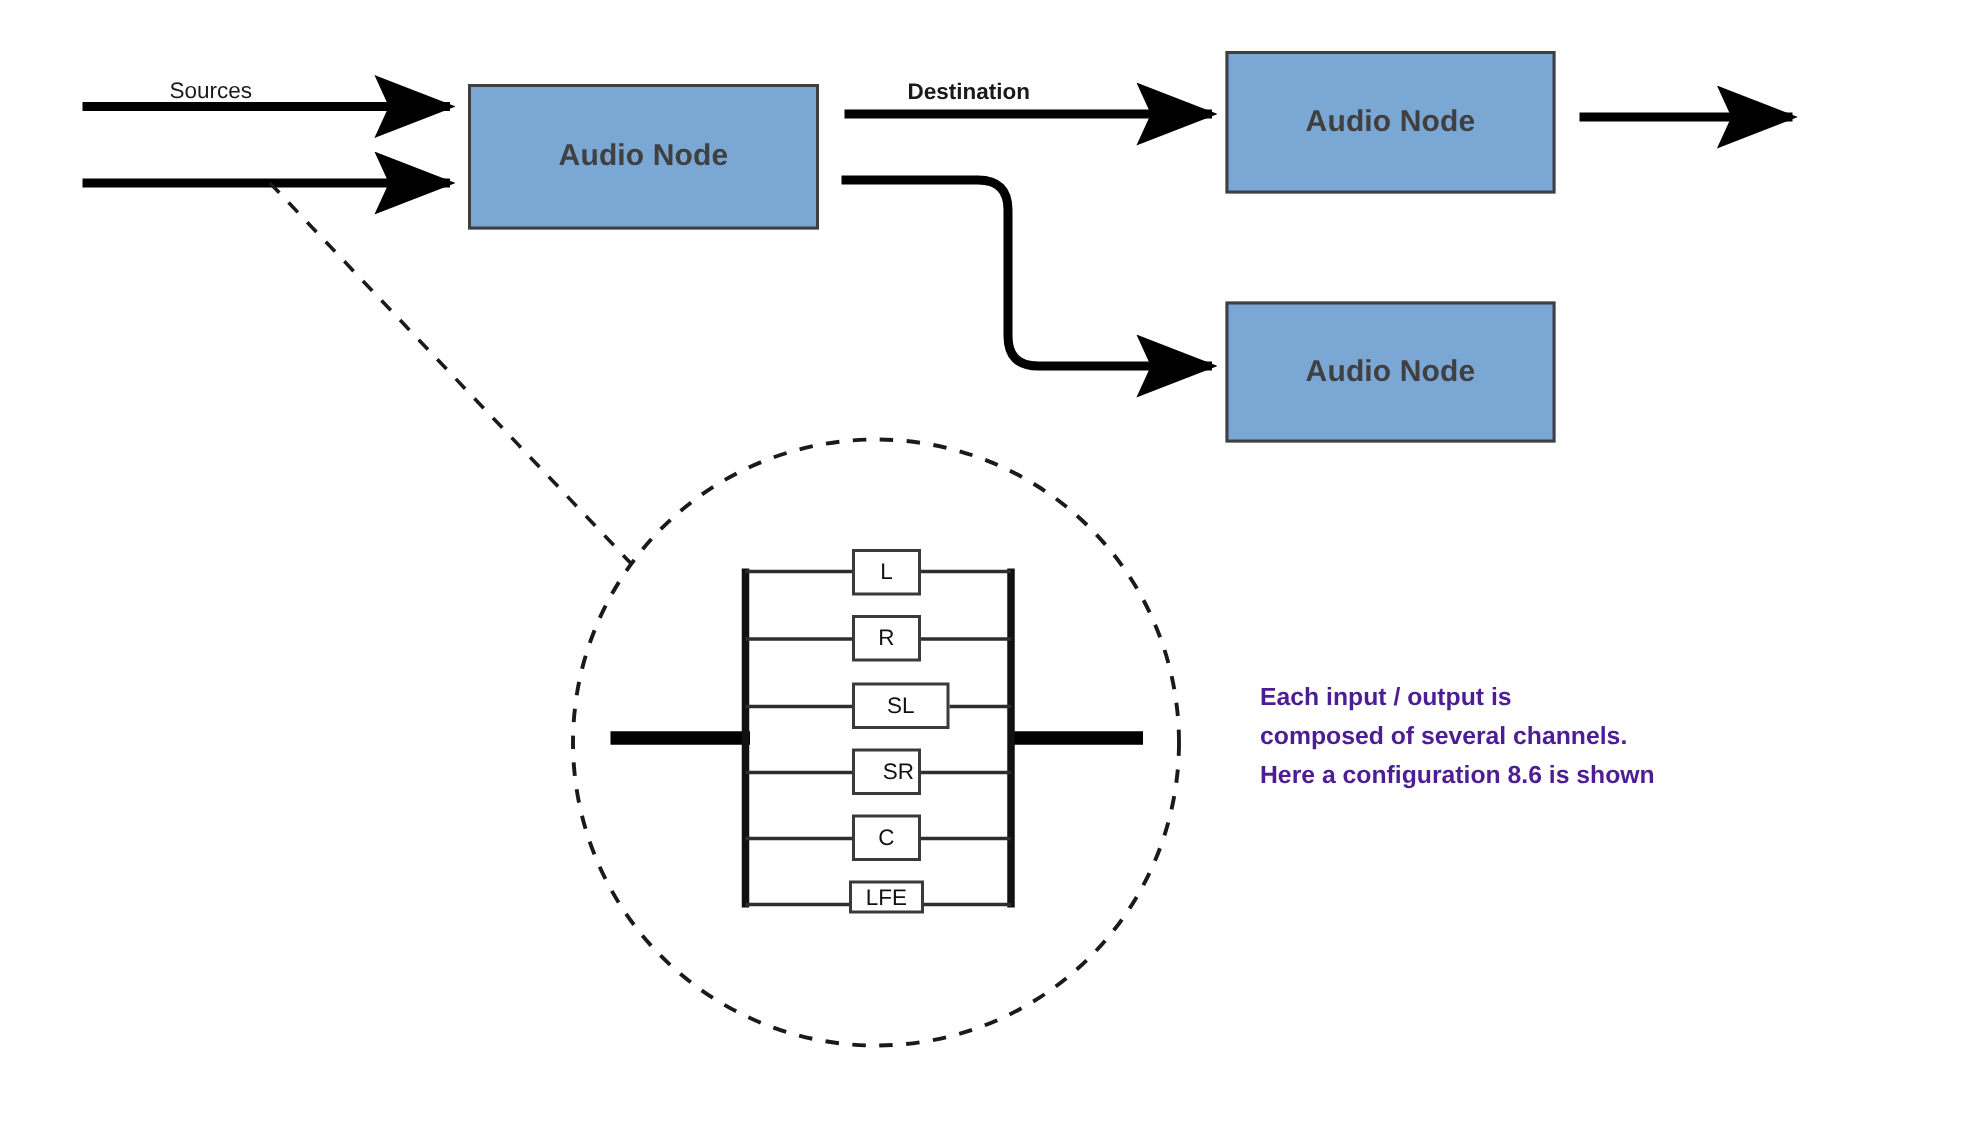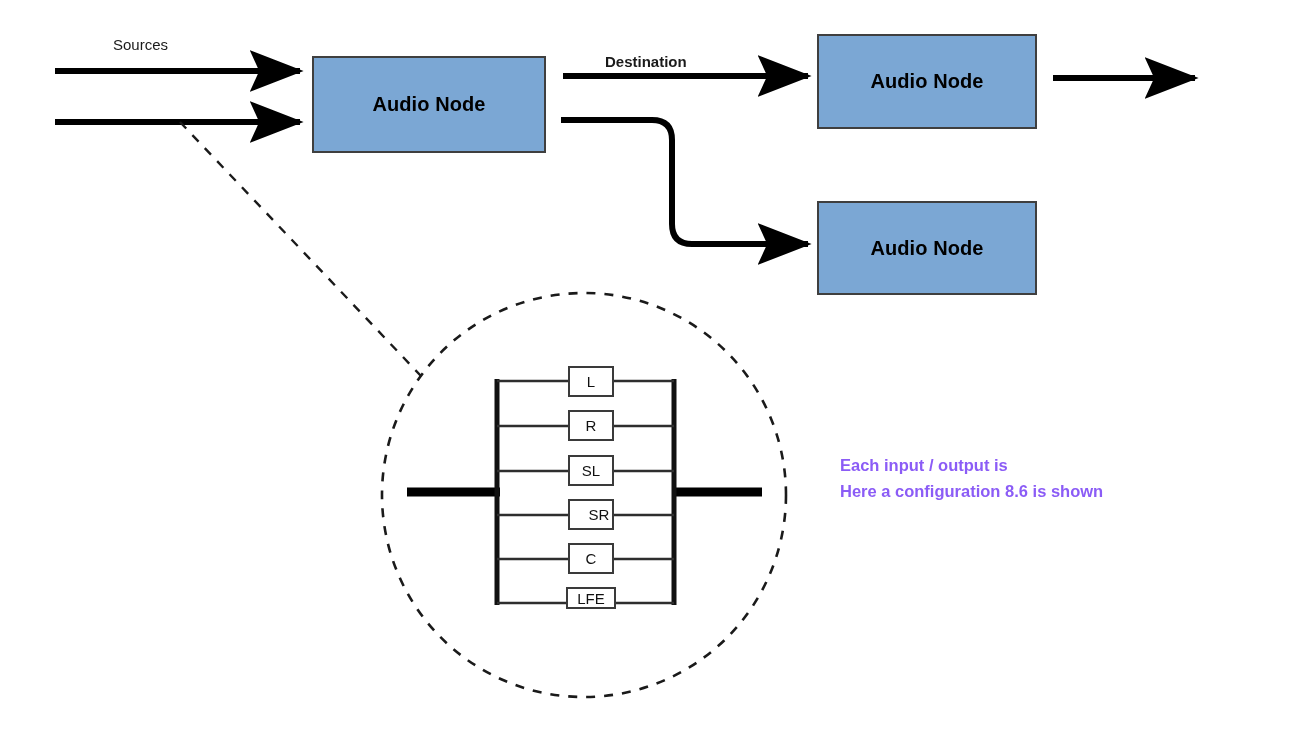--- a/index.html
+++ b/index.html
@@ -30,21 +30,21 @@
     border: 2px solid #3F3F3F;
     box-sizing: border-box;
     display: flex;
     align-items: center;
     justify-content: center;
   }
   .node-label {
     font-family: "Liberation Sans", sans-serif;
     font-size: 20px;
     font-weight: bold;
-    color: #000000;
+    color: #404040;
     letter-spacing: 0.1px;
   }
   .edge-label {
     position: absolute;
     font-family: "Liberation Sans", sans-serif;
     font-size: 15px;
     font-weight: normal;
     color: #1a1a1a;
     white-space: nowrap;
   }
@@ -66,21 +66,21 @@
   }
   #annotation {
     position: absolute;
     left: 840px;
     top: 452px;
     width: 330px;
     font-family: "Liberation Sans", sans-serif;
     font-size: 16.5px;
     font-weight: 600;
     line-height: 26px;
-    color: #8b5cf6;
+    color: #4c1d95;
   }
   .ann-line { display: block; white-space: nowrap; }
 </style>
 </head>
 <body>
 
 <div id="canvas">
 
   <svg id="diagram-svg" viewBox="0 0 1308 750" xmlns="http://www.w3.org/2000/svg">
     <defs>
@@ -125,46 +125,47 @@
   </div>
 
   <div class="node-box" style="left:817px; top:34px; width:220px; height:95px;">
     <span class="node-label">Audio Node</span>
   </div>
 
   <div class="node-box" style="left:817px; top:201px; width:220px; height:94px;">
     <span class="node-label">Audio Node</span>
   </div>
 
-  <span class="edge-label" style="left:113px; top:36px;text-align:right;">Sources</span>
+  <span class="edge-label" style="left:113px; top:52px;text-align:right;">Sources</span>
 
   <span class="edge-label" style="left:605px; top:53px;font-weight:bold;">Destination</span>
 
   <div class="chan-box" style="left:568px; top:366px; width:46px; height:31px;">
     <span class="chan-label">L</span>
   </div>
 
   <div class="chan-box" style="left:568px; top:410px; width:46px; height:31px;">
     <span class="chan-label">R</span>
   </div>
 
-  <div class="chan-box" style="left:568px; top:455px; width:46px; height:31px;">
+  <div class="chan-box" style="left:568px; top:455px; width:65px; height:31px;">
     <span class="chan-label">SL</span>
   </div>
 
   <div class="chan-box" style="left:568px; top:499px; width:46px; height:31px;padding-left:16px;">
     <span class="chan-label">SR</span>
   </div>
 
   <div class="chan-box" style="left:568px; top:543px; width:46px; height:31px;">
     <span class="chan-label">C</span>
   </div>
 
   <div class="chan-box" style="left:566px; top:587px; width:50px; height:22px;">
     <span class="chan-label">LFE</span>
   </div>
 
   <div id="annotation">
     <span class="ann-line">Each input / output is</span>
+    <span class="ann-line">composed of several channels.</span>
     <span class="ann-line">Here a configuration 8.6 is shown</span>
   </div>
 
 </div>
 
 </body></html>

